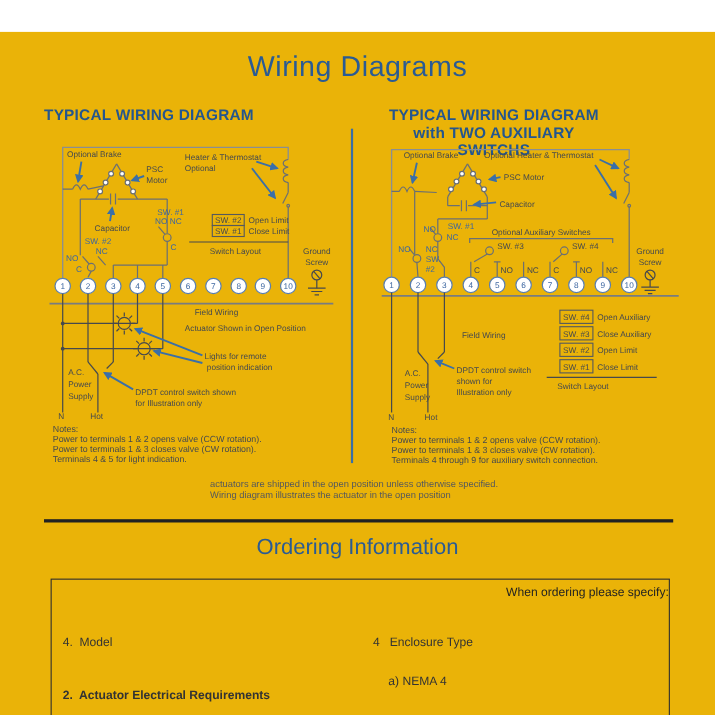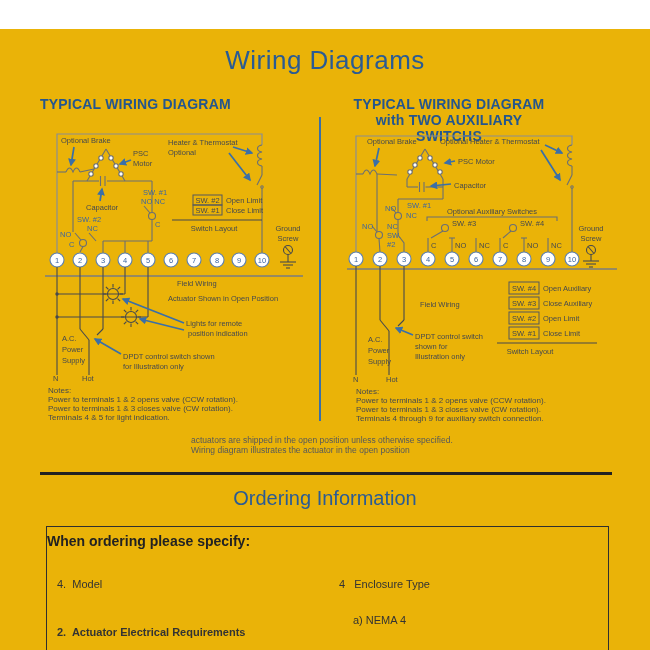--- a/index.html
+++ b/index.html
@@ -10,22 +10,22 @@
               color:#2a5b94;letter-spacing:.5px;}
   .diag-heading{font-size:14px;font-weight:bold;color:#24568e;letter-spacing:.2px;}
   #left-heading{left:40px;top:67px;}
   #right-heading{left:343px;top:67px;width:212px;text-align:center;line-height:16px;}
   #divider{left:319px;top:88px;width:2px;height:304px;background:#3a6fa8;}
   #mid-note{left:191px;top:406px;font-size:8.5px;line-height:10px;color:#55585c;}
   #thick-rule{left:40px;top:443px;width:572px;height:3px;background:#222;}
   #ordering-title{left:0;top:458px;width:650px;text-align:center;font-size:20px;color:#2a5b94;}
   #ordering-box{left:46px;top:497px;width:563px;height:125px;border:1.6px solid #2f2f2f;
                 box-sizing:border-box;}
-  #ordering-heading{left:0;top:6px;width:100%;text-align:left;font-weight:bold;
-                    font-size:14px;color:#222;}
+  #ordering-heading{left:0;top:6px;width:100%;text-align:right;font-weight:normal;
+                    font-size:11px;color:#222;}
   .ord-col{font-size:11px;color:#333;white-space:pre;line-height:12px;}
   #ord-col-left{left:10px;top:27px;}
   #ord-col-right{left:292px;top:27px;}
   .ord-line{white-space:pre;}
   .mt12{margin-top:12px;font-weight:bold;}
   .ind17{padding-left:17px;} .ind14{padding-left:14px;}
   
   svg text{font-family:"Liberation Sans",sans-serif;}
   .w{stroke:#6b6f73;stroke-width:1.1;fill:none;}
   .bx{stroke:#8a8e92;stroke-width:1.2;fill:none;}

